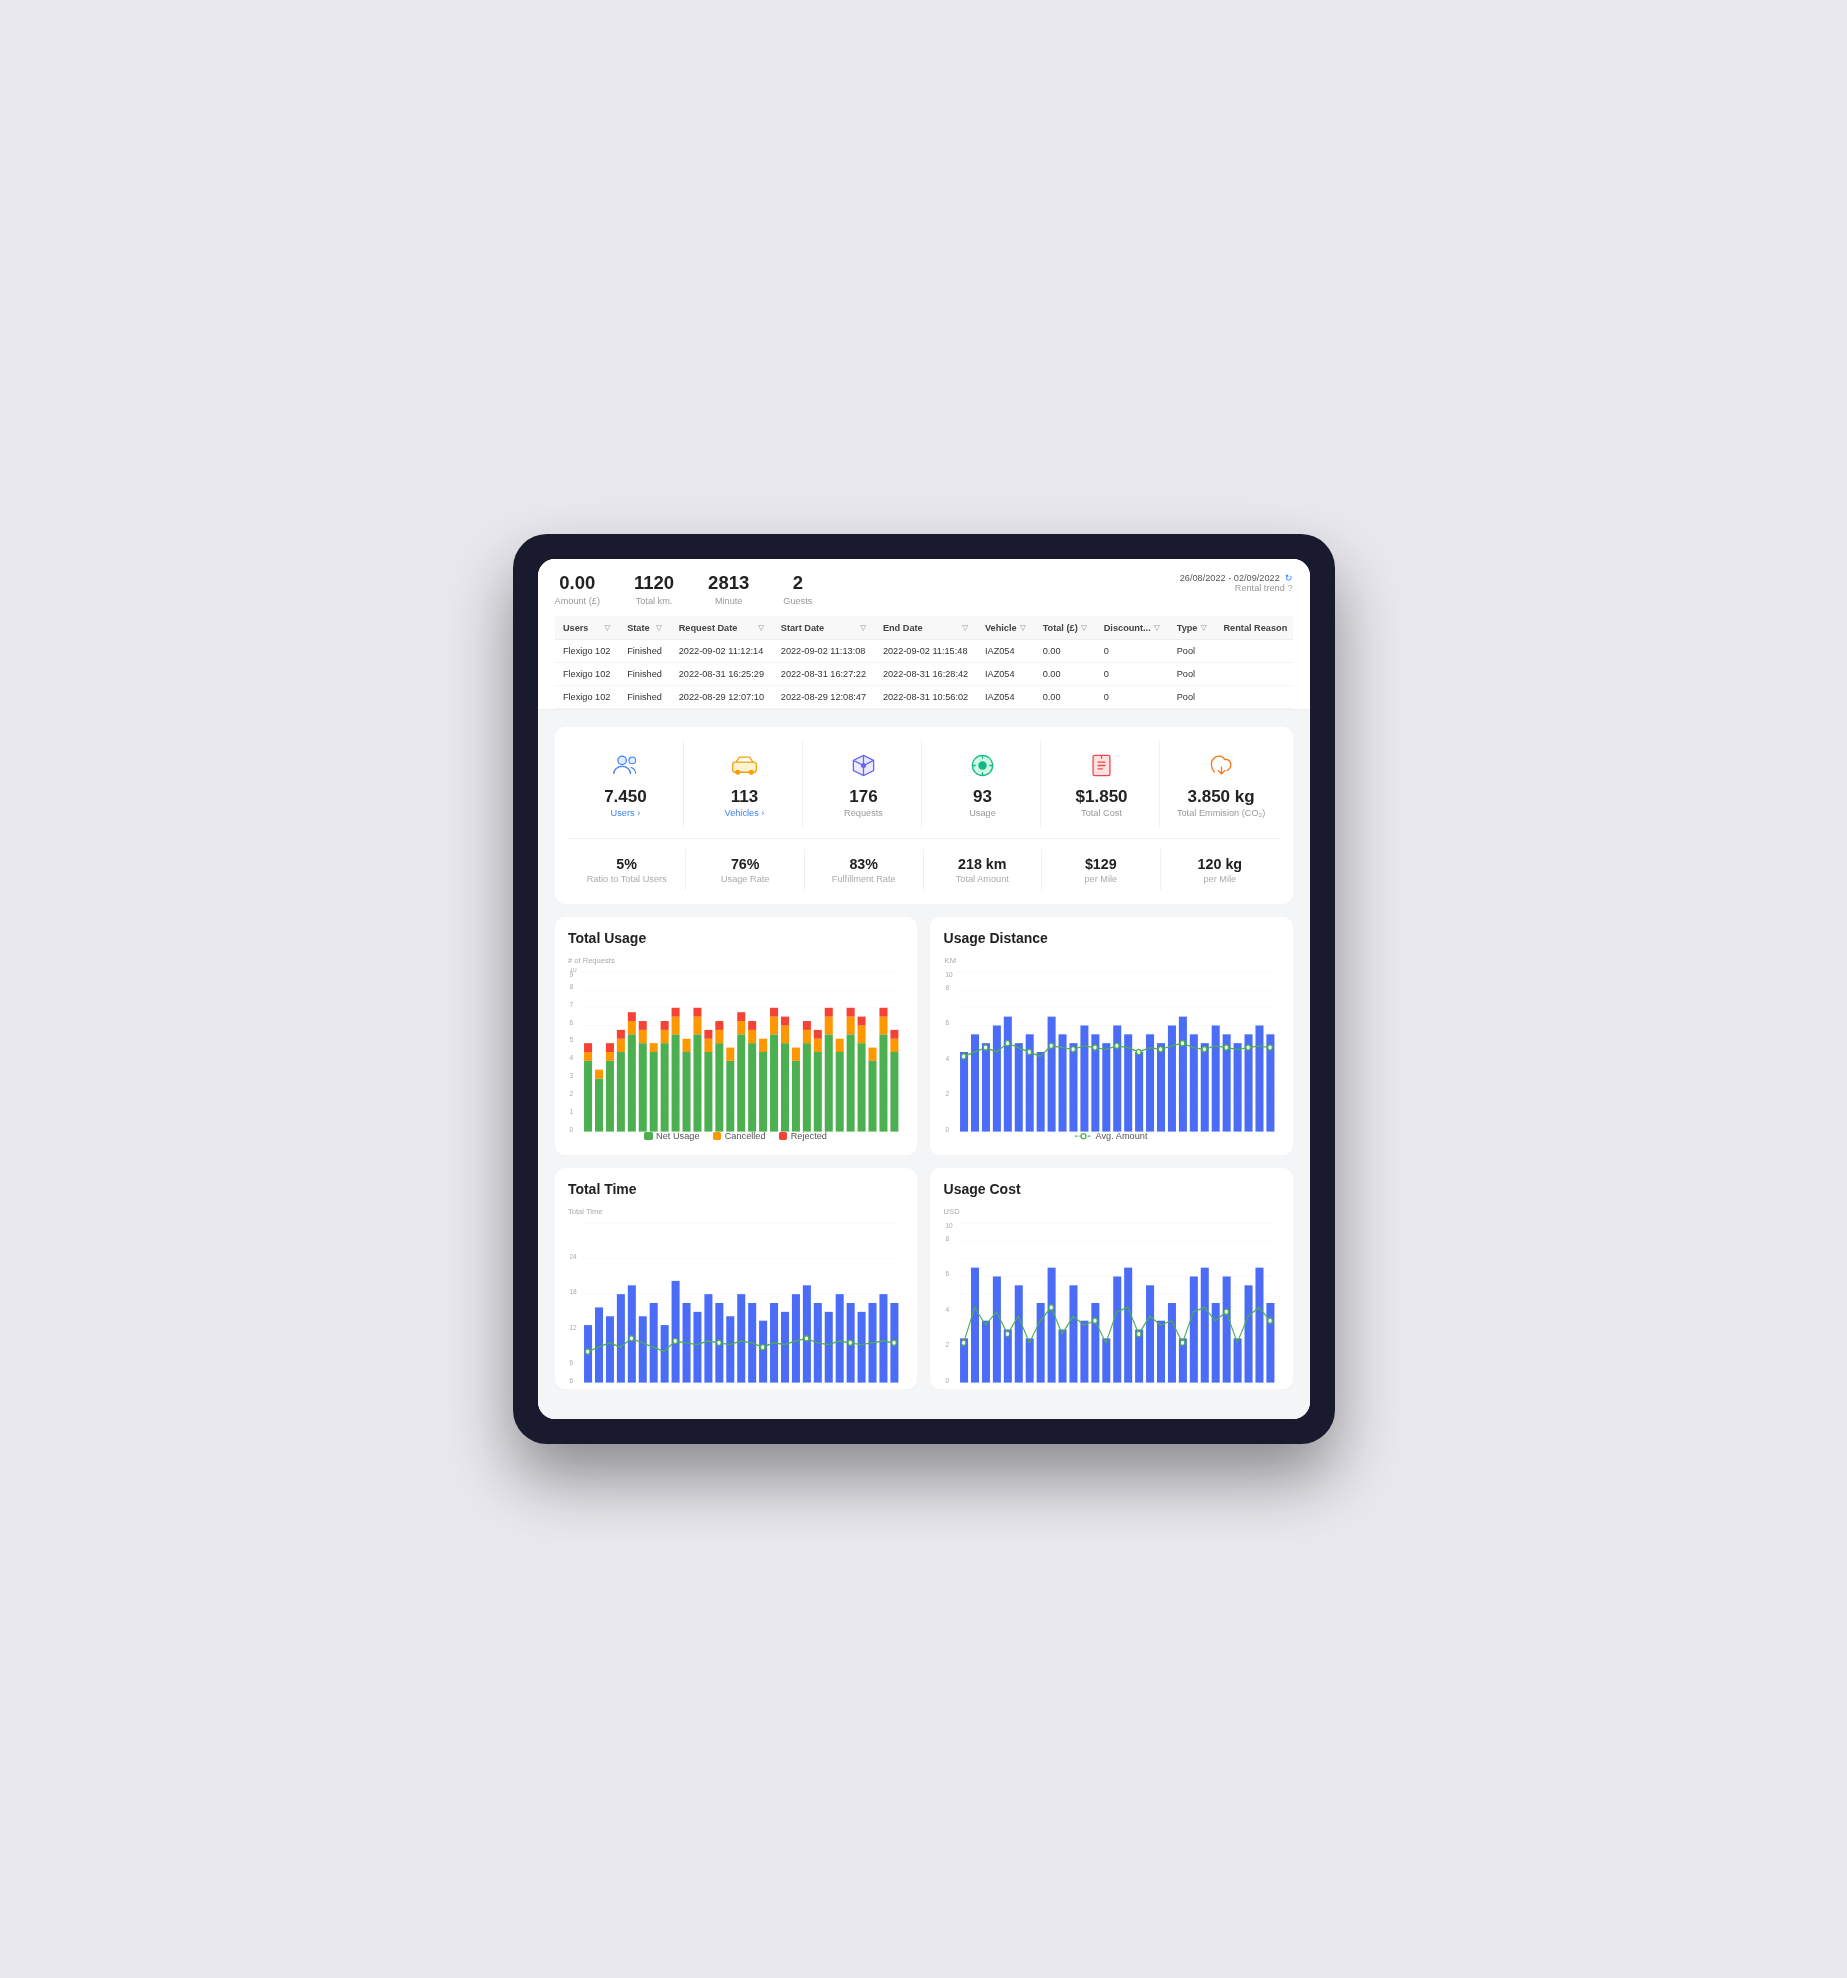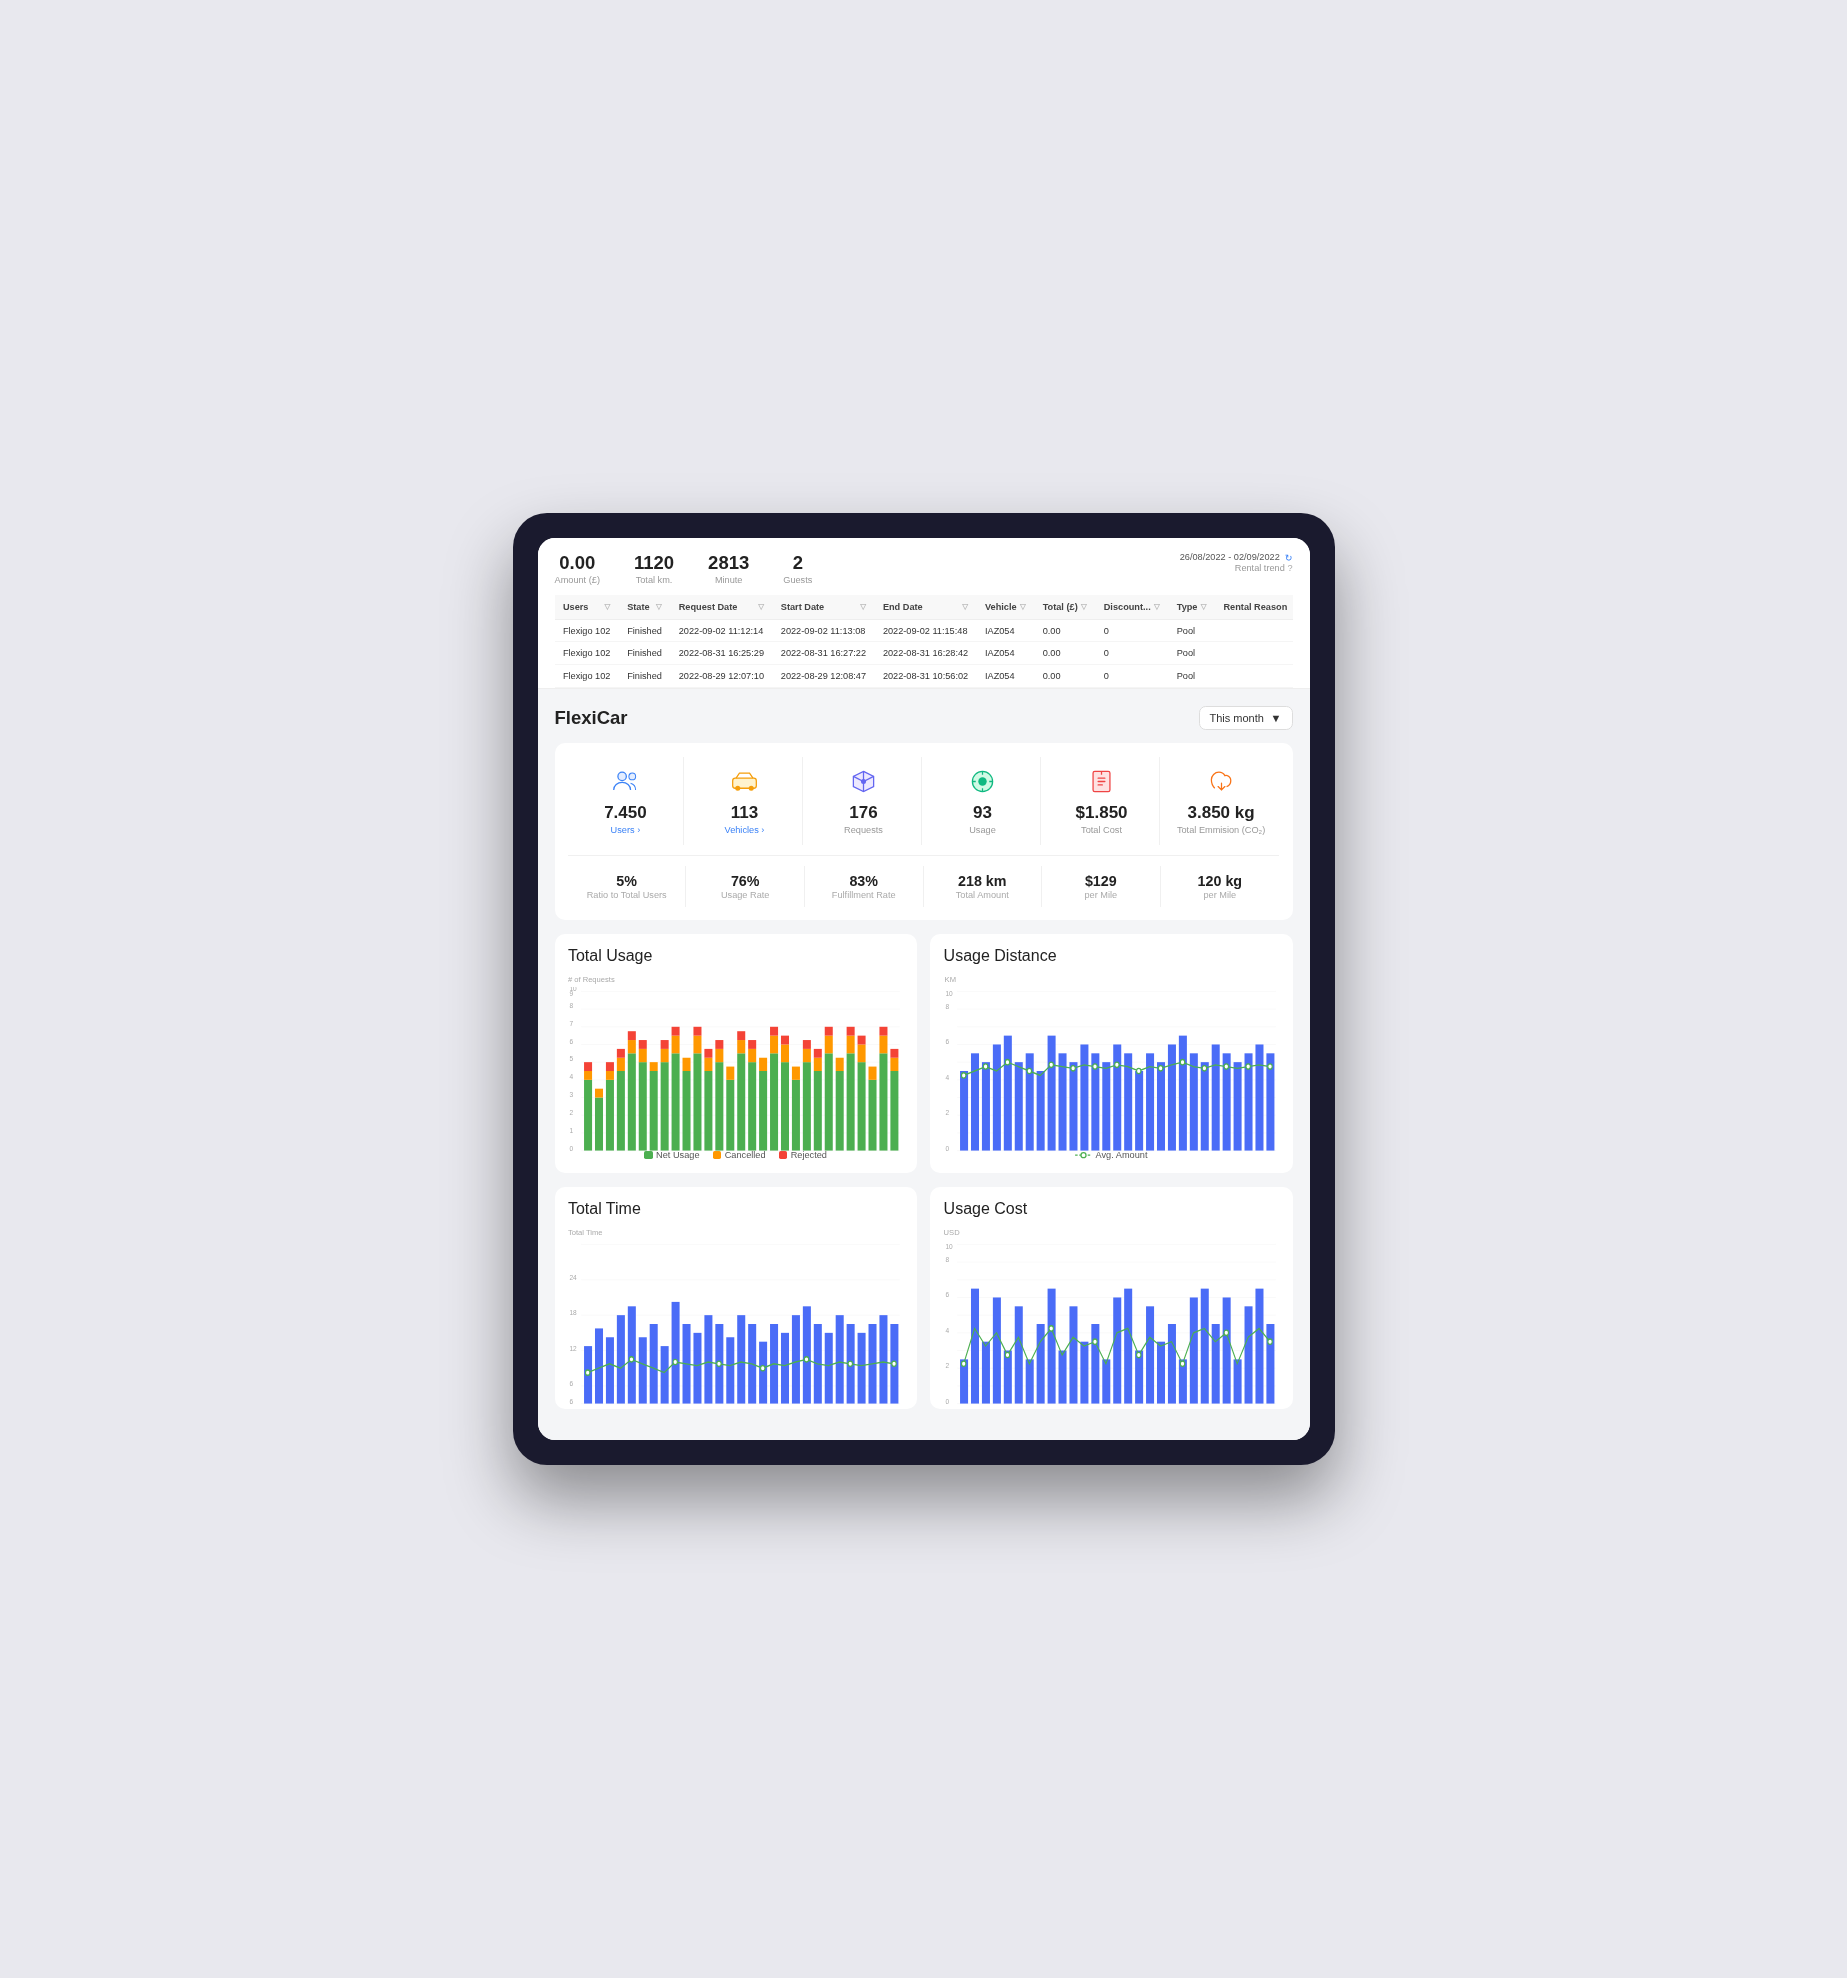--- a/index.html
+++ b/index.html
@@ -191,22 +191,22 @@
       grid-template-columns: 1fr 1fr;
       gap: 13.4px;
       margin-bottom: 13.4px;
     }
     .chart-card {
       background: #fff;
       border-radius: 10px;
       padding: 13.4px;
     }
     .chart-title {
-      font-size: 16px;
-      font-weight: 400;
+      font-size: 14px;
+      font-weight: 700;
       color: #222;
       margin-bottom: 10px;
     }
     .chart-area {
       position: relative;
       height: 168px;
     }
     .chart-legend {
       display: flex;
       gap: 13.4px;
@@ -350,27 +350,20 @@
       <td>Pool</td>
       <td></td>
     </tr>
             </tbody>
         </table>
       </div>
     </div>
 
     <div class="dashboard">
 
-      <div class="dashboard-header">
-        <div class="dashboard-title">FlexiCar</div>
-        <div class="month-selector">
-          <span>This month</span>
-          <span>▼</span>
-        </div>
-      </div>
 
       <div class="kpi-section">
         <div class="kpi-grid">
 
           <div class="kpi-card">
             <div class="kpi-icon icon-users">
               <svg width="27" height="27" viewBox="0 0 32 32" fill="none">
                 <circle cx="12" cy="10" r="5" fill="#e3edff" stroke="#3b82f6" stroke-width="1.5"></circle>
                 <path d="M2 26c0-5.5 4.5-9 10-9s10 3.5 10 9" stroke="#3b82f6" stroke-width="1.5" fill="none"></path>
                 <circle cx="24" cy="10" r="4" fill="#e3edff" stroke="#3b82f6" stroke-width="1.2"></circle>

